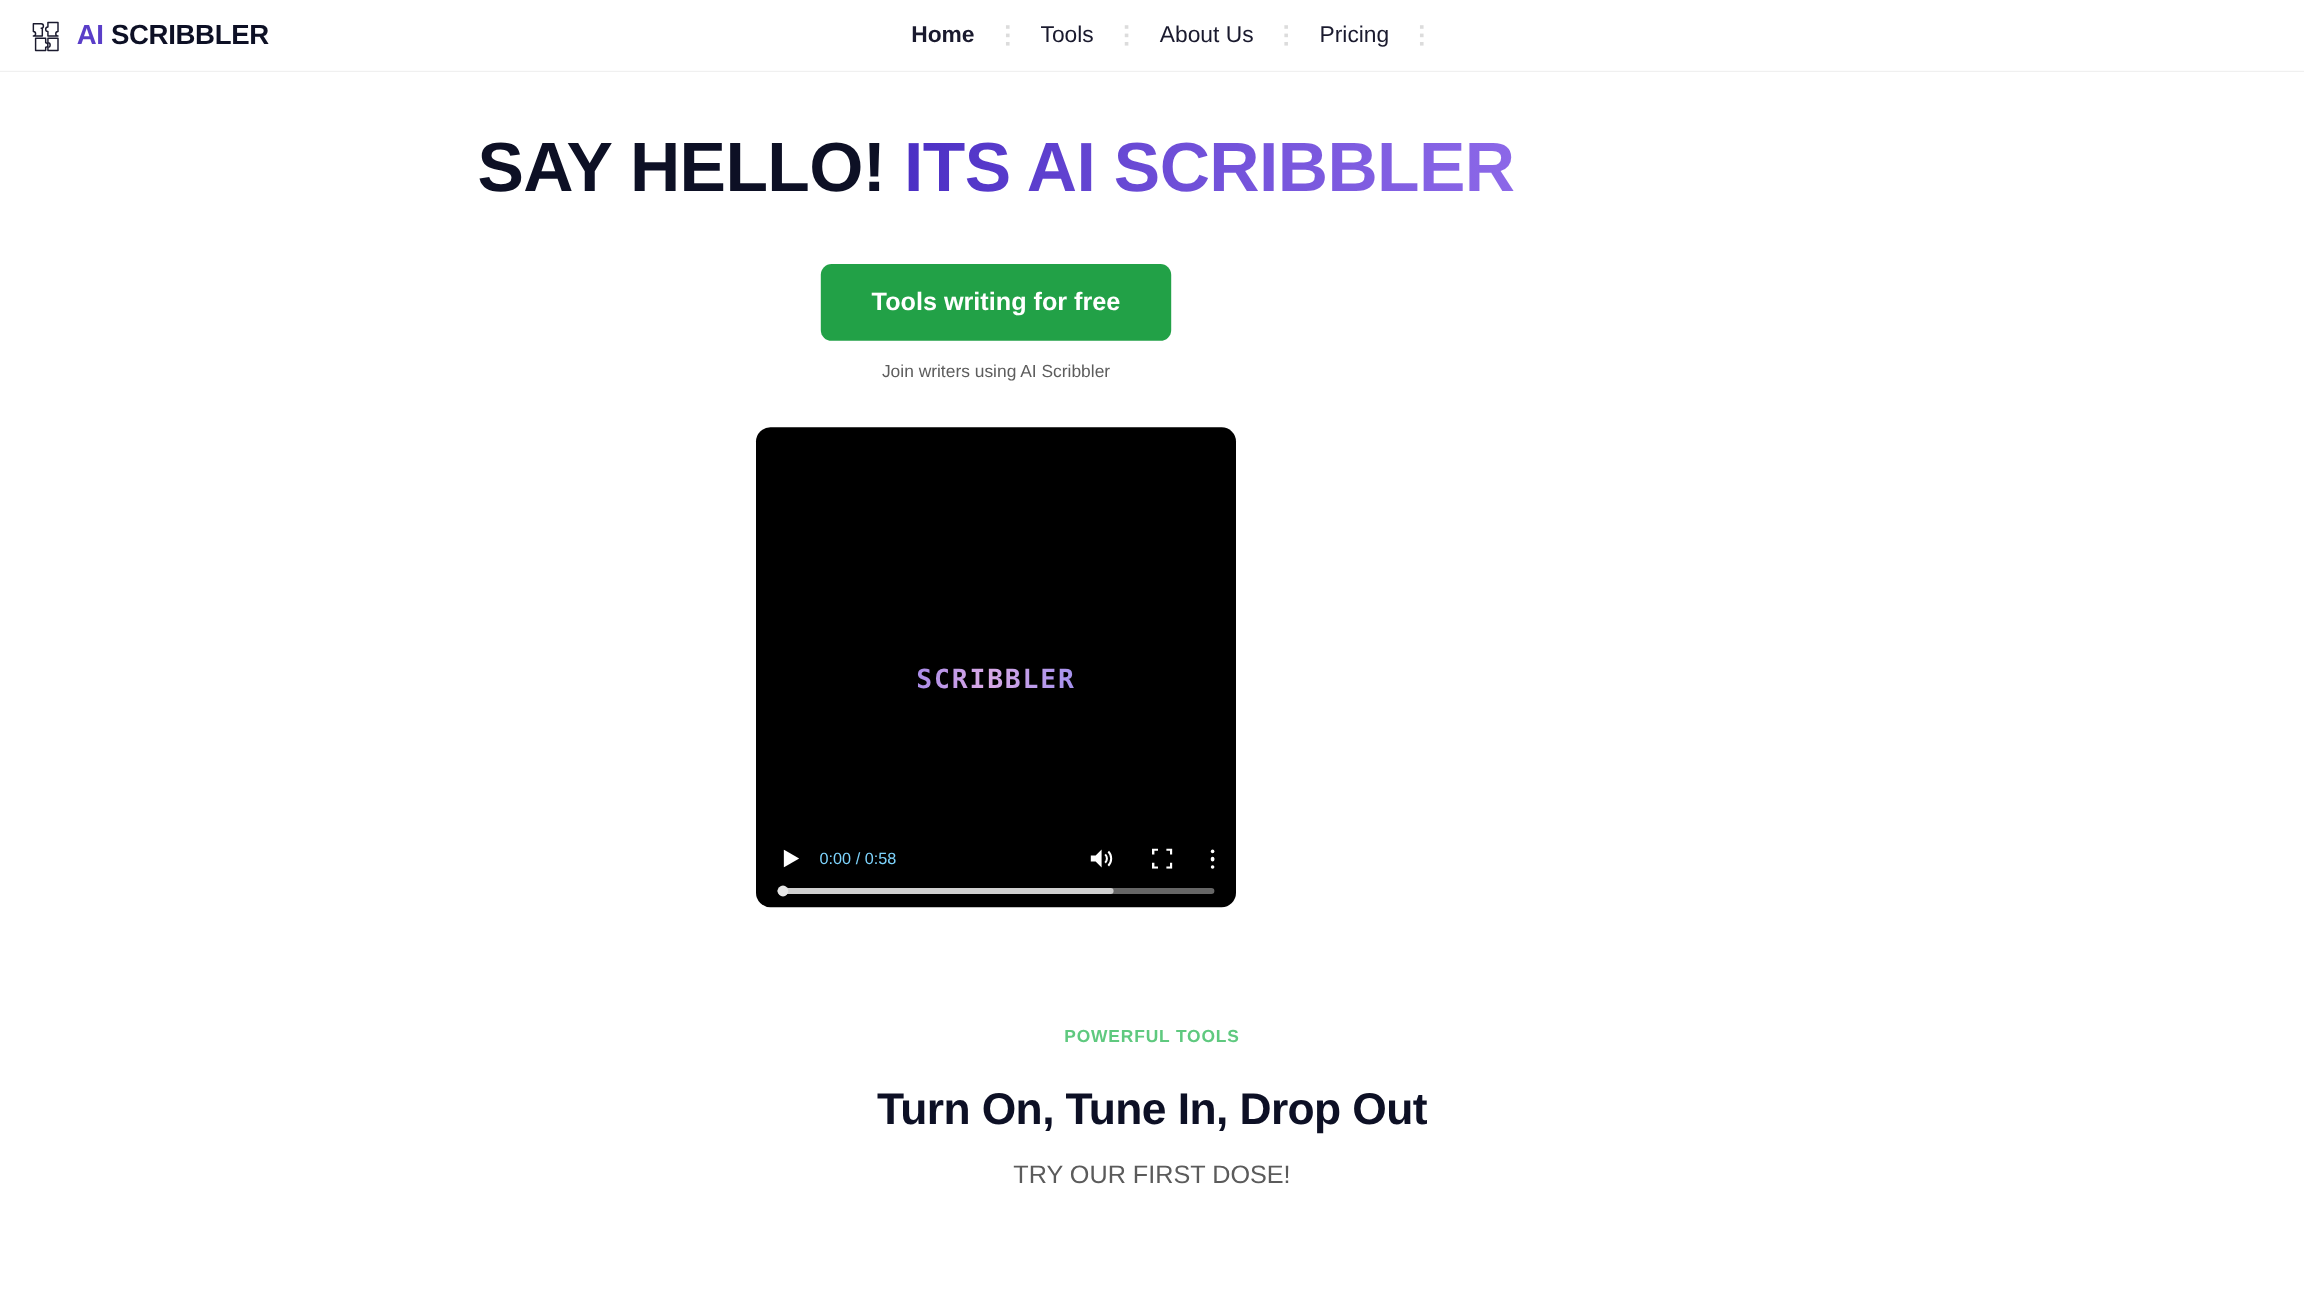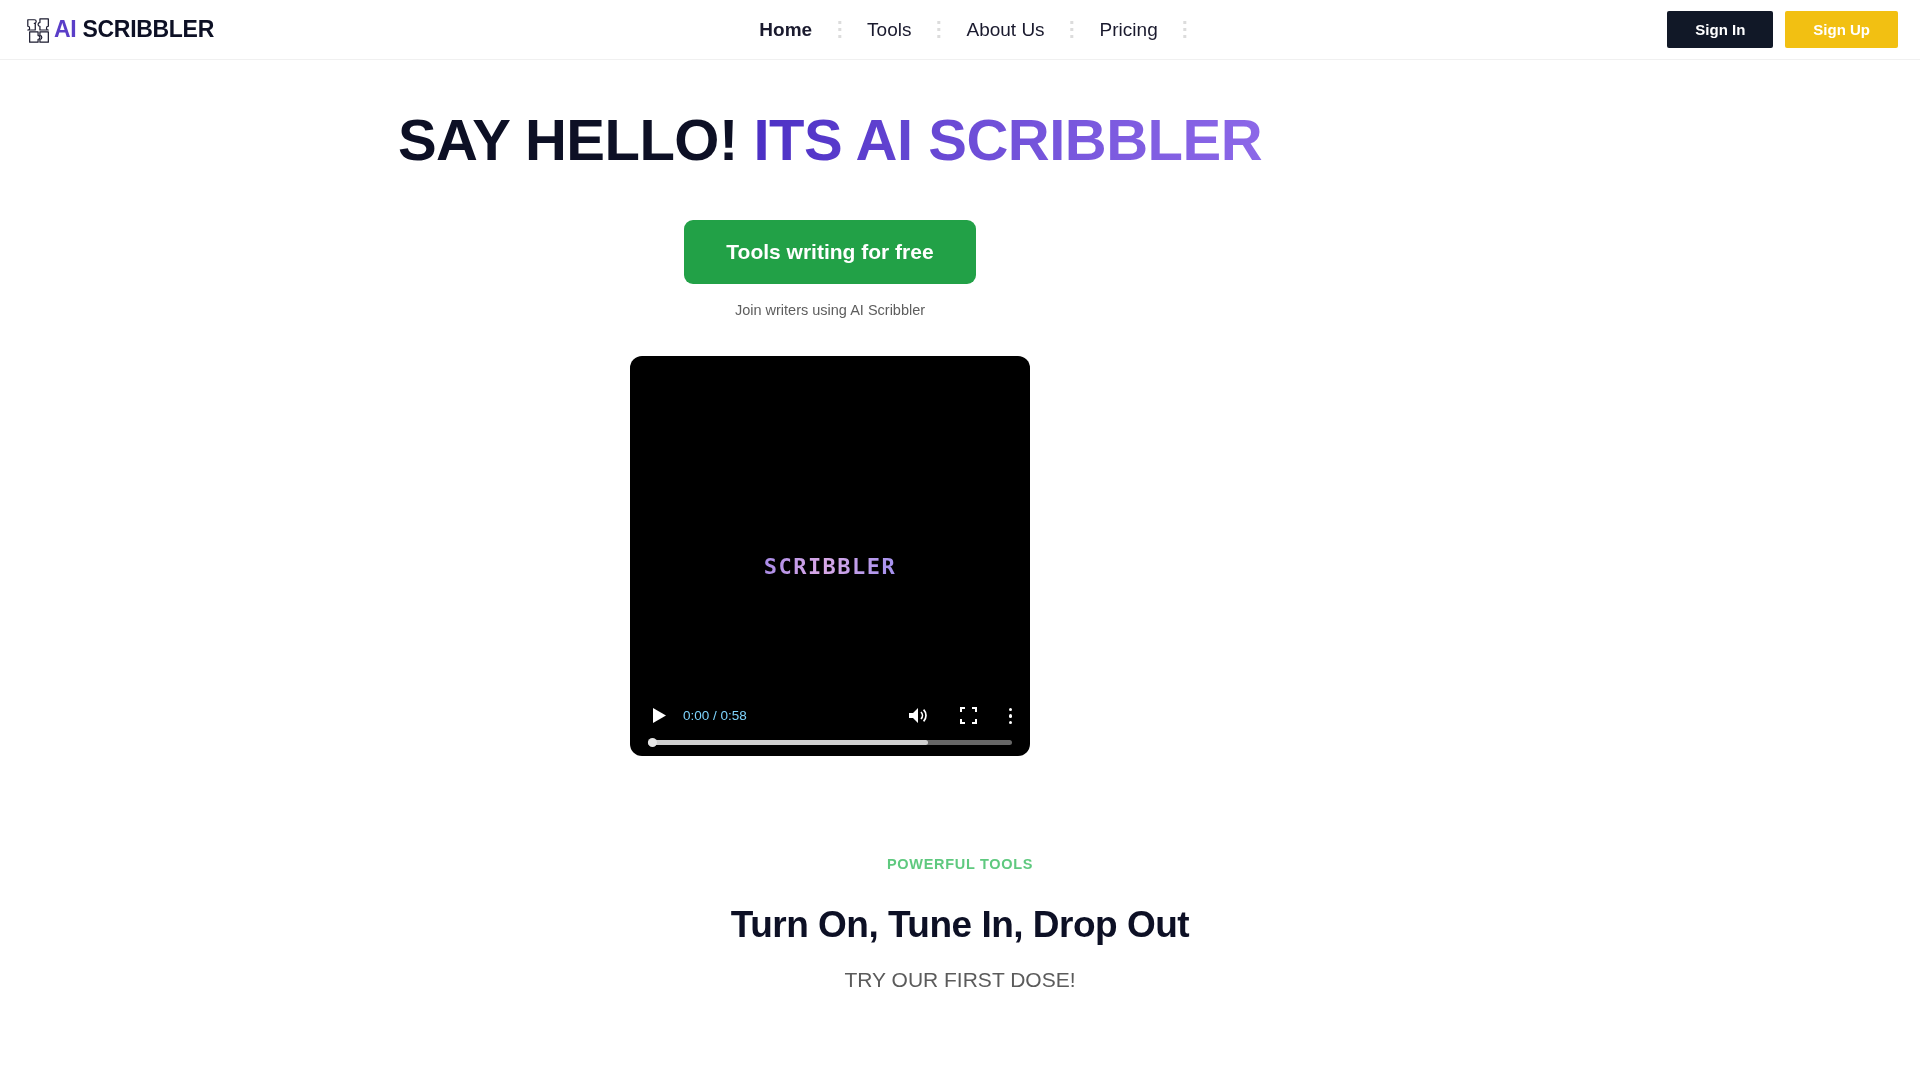--- a/index.html
+++ b/index.html
@@ -19,20 +19,21 @@
     height: 60px;
     background: #ffffff;
     display: flex;
     align-items: center;
     border-bottom: 1px solid #f0f0f0;
   }
 
   .brand {
     display: flex;
     align-items: center;
+    gap: 10px;
     margin-left: 24px;
   }
   .brand-mark {
     width: 30px;
     height: 28px;
     display: block;
   }
   .brand-text {
     font-size: 23px;
     font-weight: bold;
@@ -301,24 +302,20 @@
         <i></i>
       </span>
     <a class="nav-item" href="#">Pricing</a>
     <span class="nav-sep">
         <i></i>
         <i></i>
         <i></i>
       </span>
   </nav>
 
-  <div class="auth-group">
-    <button class="btn-signin">Sign In</button>
-    <button class="btn-signup">Sign Up</button>
-  </div>
 
 </header>
 
 <section class="hero">
 
   <h1 class="hero-title"><span class="part-dark">SAY HELLO! </span><span class="part-grad">ITS AI SCRIBBLER</span></h1>
 
 
   <button class="hero-cta">Tools writing for free</button>
 

